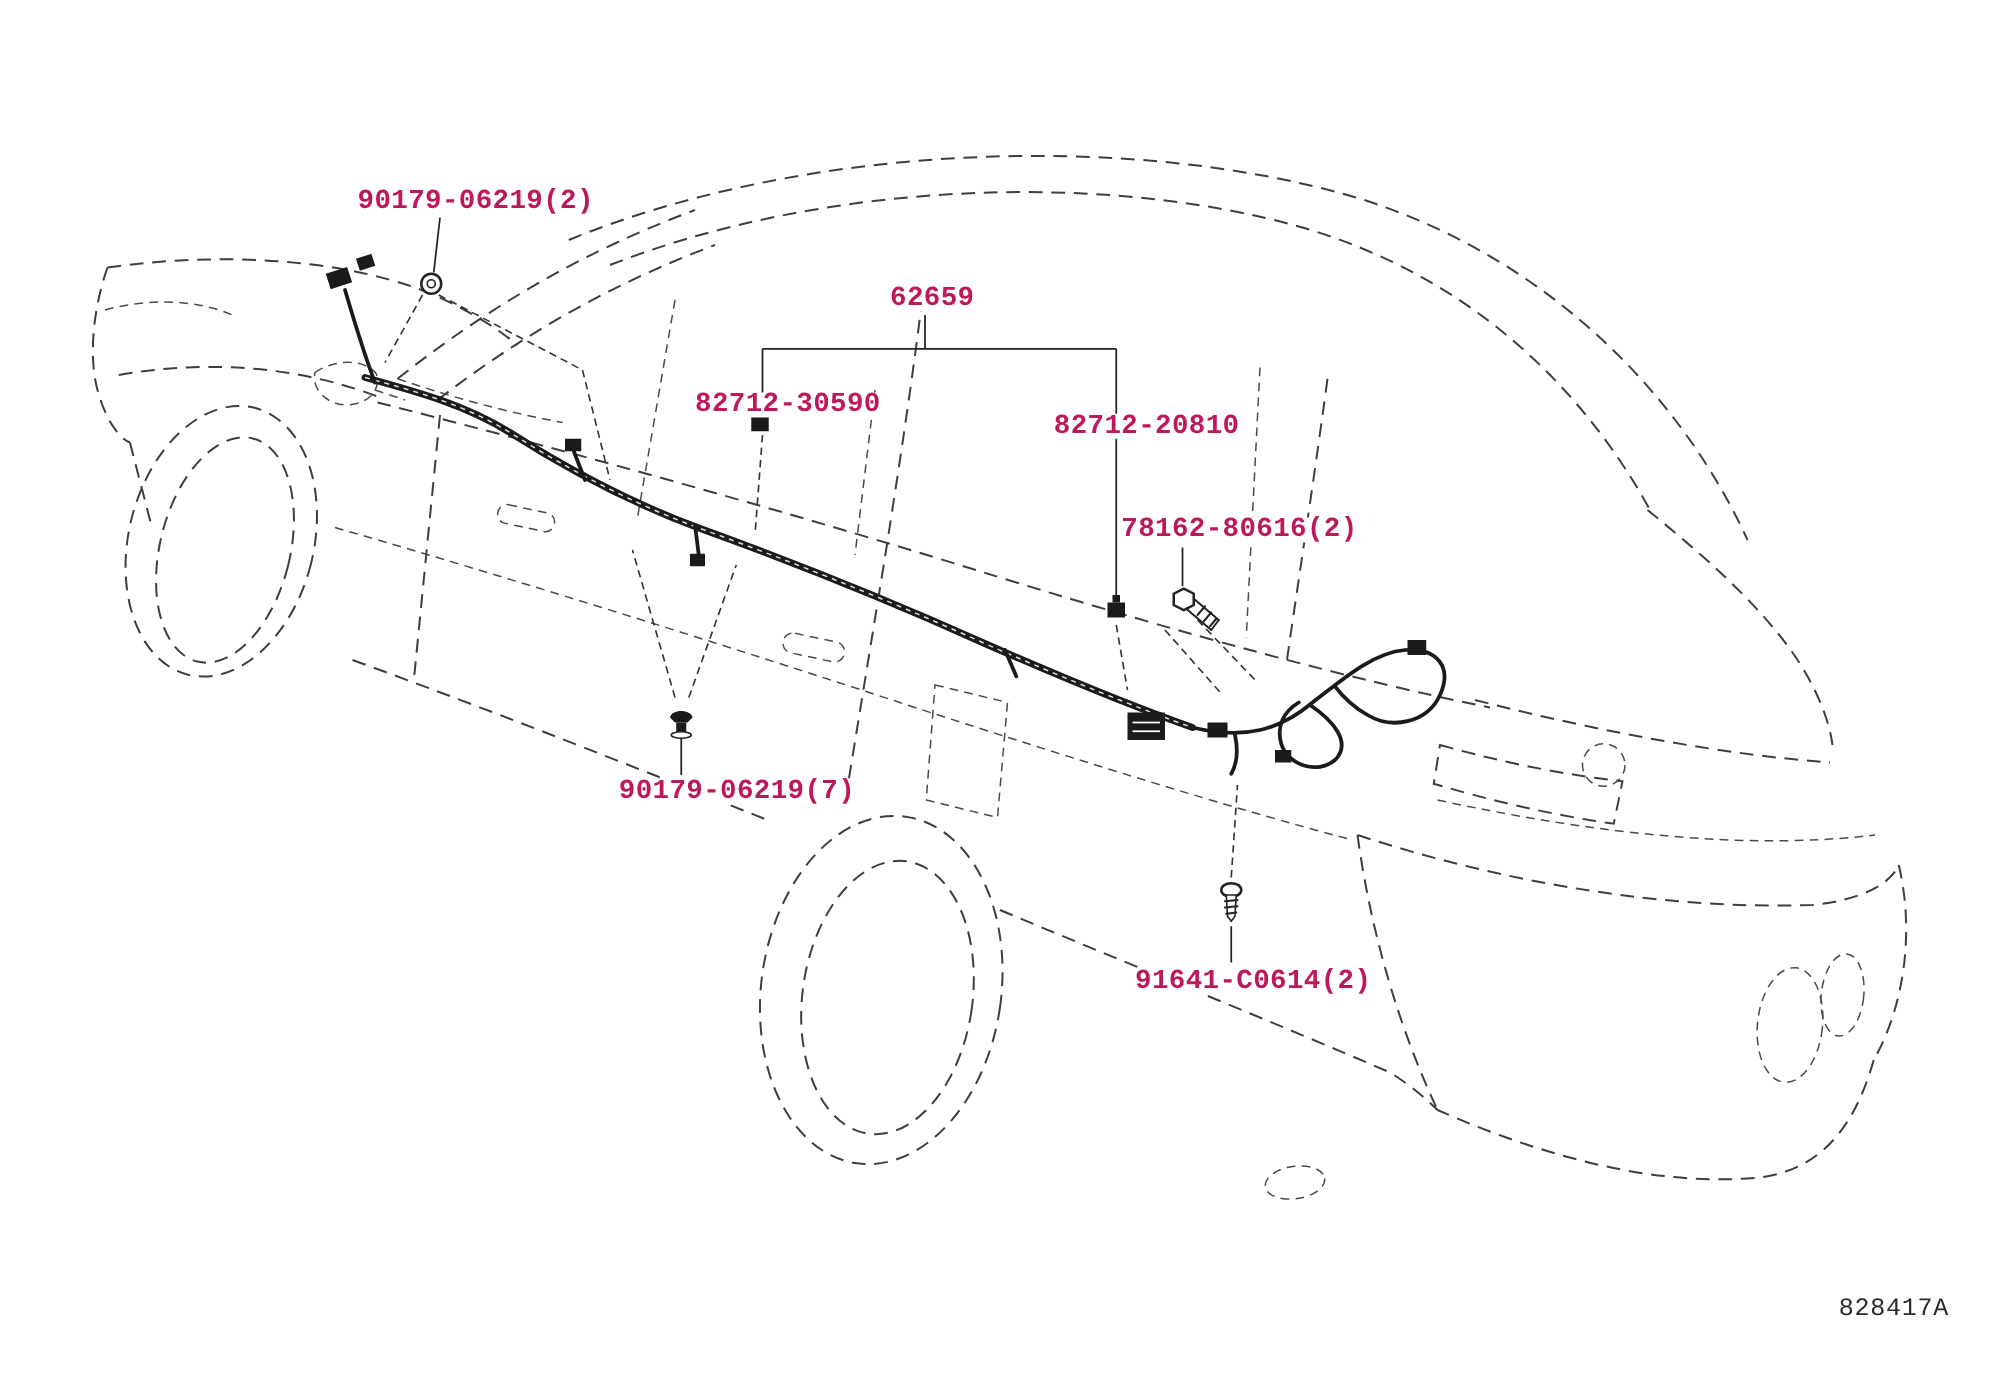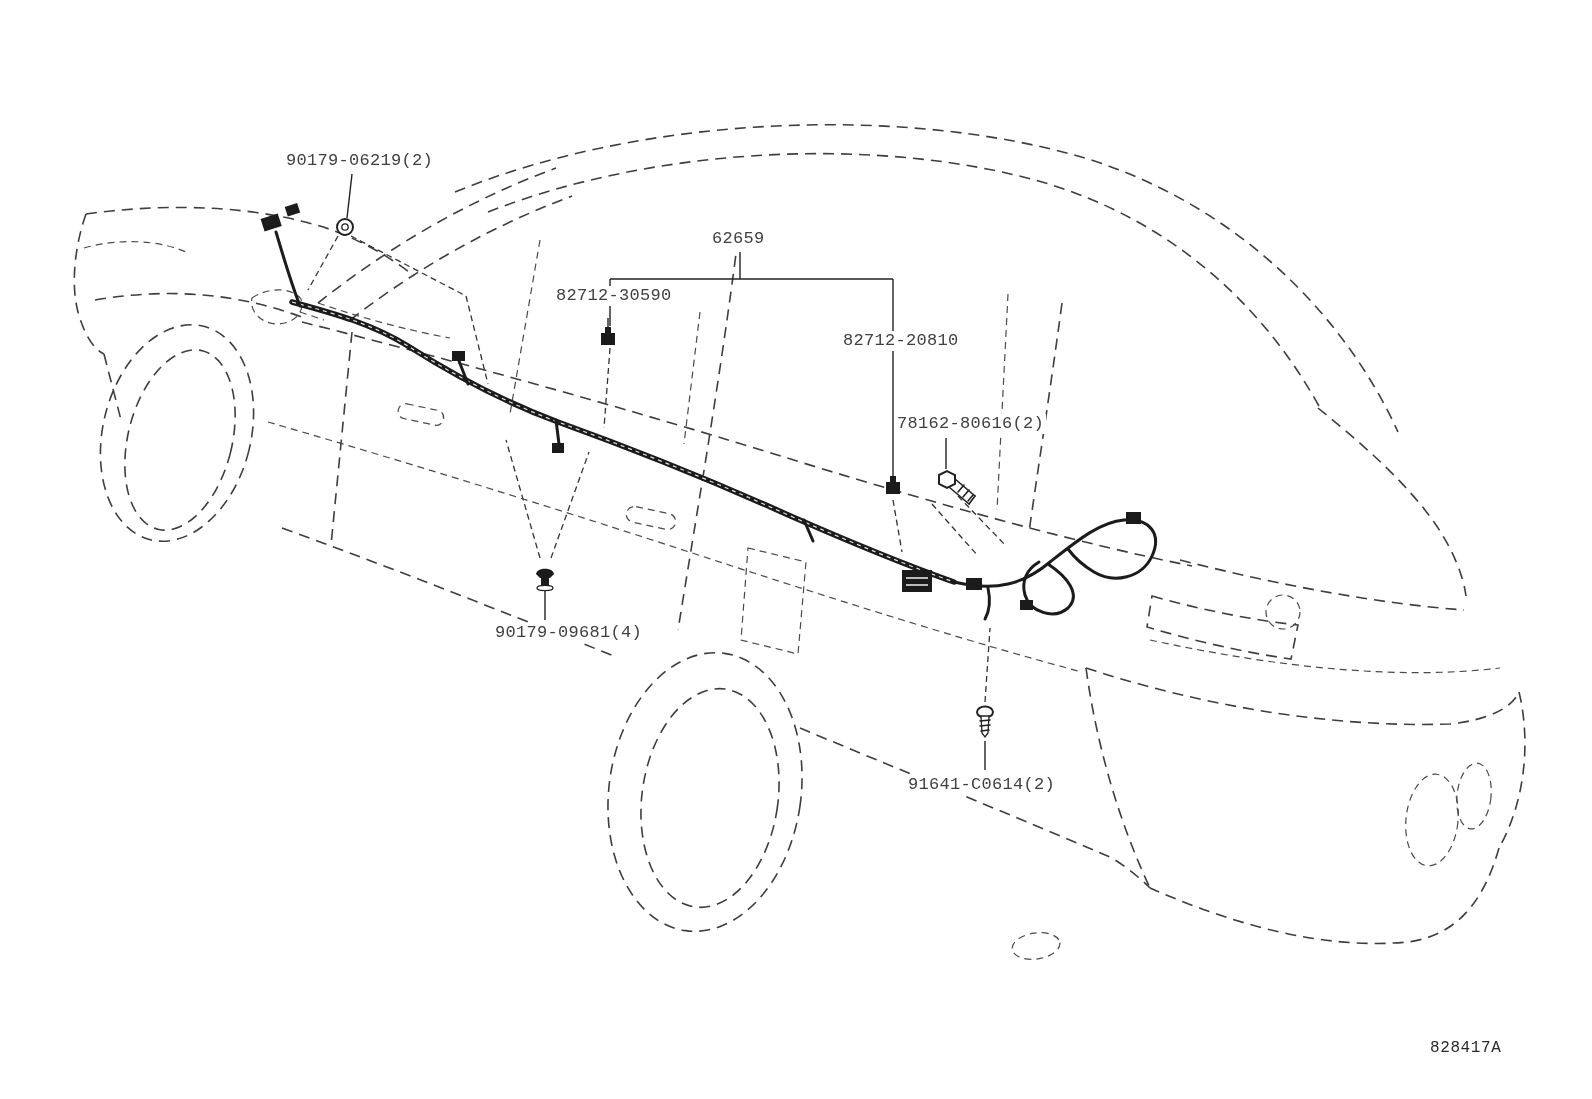--- a/index.html
+++ b/index.html
@@ -16,25 +16,25 @@
   .cf   {fill:#1b1b1b;stroke:none;}
   .wline{stroke:#ffffff;stroke-width:1.4;}
   
   .L {stroke:#222222;stroke-width:1.4;fill:none;}
   .D {stroke:#333333;stroke-width:1.3;fill:none;stroke-dasharray:6 4;}
   
   .sym {fill:#ffffff;stroke:#222222;stroke-width:2;}
   .sym2{fill:#ffffff;stroke:#222222;stroke-width:1.3;}
   .thin{stroke:#222222;stroke-width:1.6;fill:none;stroke-linecap:round;}
   
-  .part-label{position:absolute;font-weight:normal;font-size:17px;line-height:20px;
-              letter-spacing:.3px;color:#404040;background:#ffffff;padding:0 2px;
+  .part-label{position:absolute;font-weight:bold;font-size:22px;line-height:20px;
+              letter-spacing:.3px;color:#be185d;background:#ffffff;padding:0 2px;
               white-space:nowrap;}
-  .drawing-number{position:absolute;font-size:16px;line-height:18px;letter-spacing:.6px;
-              color:#2b2b2b;background:#ffffff;white-space:nowrap;}
+  .drawing-number{position:absolute;font-size:20px;line-height:18px;letter-spacing:.6px;
+              color:#2b2b2b;background:#ffffff;white-space:nowrap;margin-left:41px;}
 </style>
 </head>
 <body>
 
 <div class="stage">
 
   <svg width="1592" height="1099" viewBox="0 0 1592 1099">
 
     <g>
 
@@ -182,21 +182,21 @@
       <path class="sym2" d="M 981,716 L 989,716 L 988,733 L 985,737 L 982,733 Z"></path>
       <line class="thin" x1="980" y1="721" x2="990" y2="720"></line>
       <line class="thin" x1="980" y1="726" x2="990" y2="725"></line>
       <line class="thin" x1="981" y1="731" x2="989" y2="730"></line>
     </g>
   </svg>
 
   <div>
     <div class="part-label" style="left:284px;top:151px">90179-06219(2)</div>
     <div class="part-label" style="left:710px;top:229px">62659</div>
-    <div class="part-label" style="left:554px;top:286px">82712-30590</div>
+    <div class="part-label" style="left:554px;top:314px">82712-30590</div>
     <div class="part-label" style="left:841px;top:331px">82712-20810</div>
     <div class="part-label" style="left:895px;top:414px">78162-80616(2)</div>
-    <div class="part-label" style="left:493px;top:623px">90179-09681(4)</div>
+    <div class="part-label" style="left:493px;top:623px">90179-06219(7)</div>
     <div class="part-label" style="left:906px;top:775px">91641-C0614(2)</div>
   </div>
 
   <div class="drawing-number" style="left:1430px;top:1039px">828417A</div>
 </div>
 
 </body></html>

